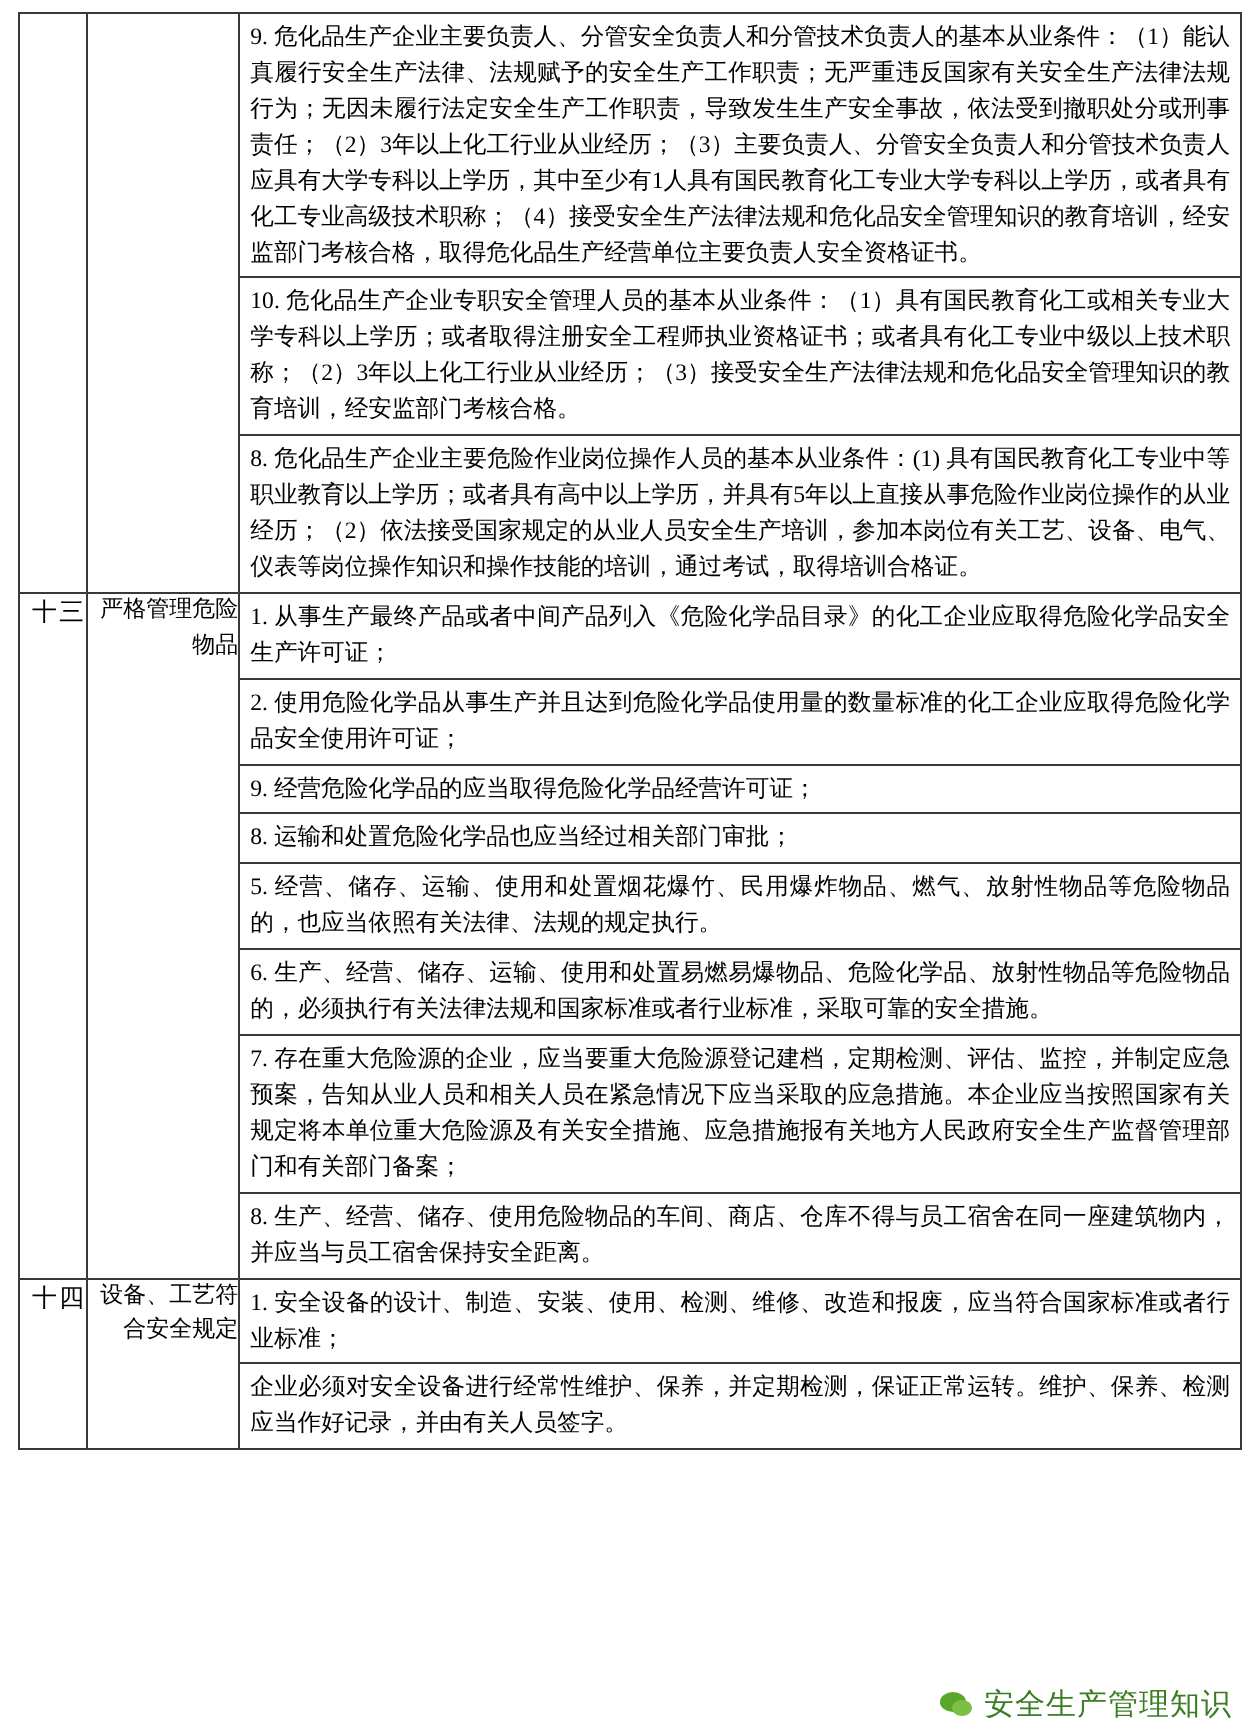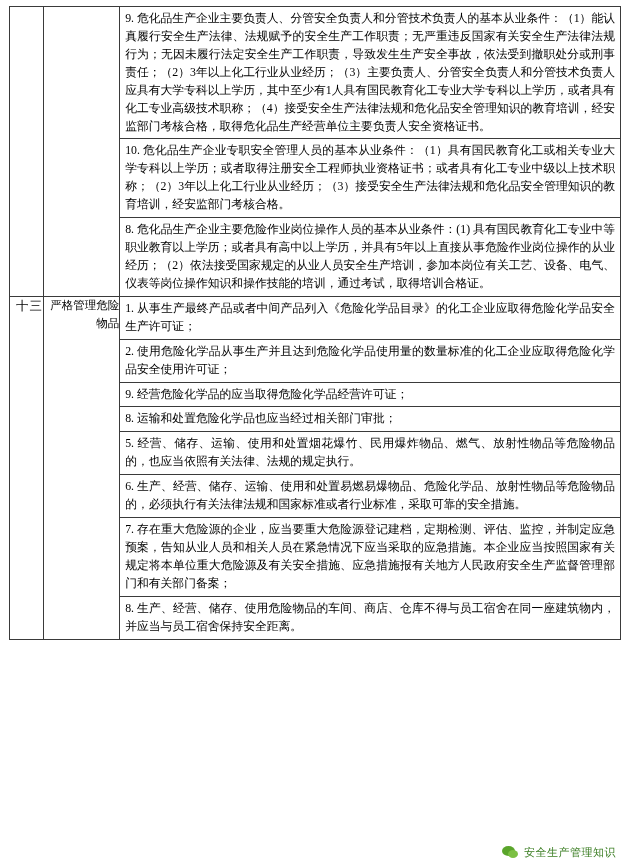--- a/index.html
+++ b/index.html
@@ -94,21 +94,21 @@
     border-radius: 50%;
   }
   .wx-icon .b1 {
     width: 13px; height: 10px; left: 0; top: 1px;
   }
   .wx-icon .b2 {
     width: 10px; height: 8px; left: 6px; top: 5px;
     background: #7cc043;
   }
   .wx-label {
-    font-size: 11px;
+    font-size: 15px;
     color: #3a7d22;
     font-family: "Liberation Sans", sans-serif;
     letter-spacing: 0.5px;
   }
 </style>
 </head>
 <body>
 
 <div class="page">
 
@@ -138,20 +138,28 @@
           <div class="item">2. 使用危险化学品从事生产并且达到危险化学品使用量的数量标准的化工企业应取得危险化学品安全使用许可证；</div>
           <div class="item">9. 经营危险化学品的应当取得危险化学品经营许可证；</div>
           <div class="item">8. 运输和处置危险化学品也应当经过相关部门审批；</div>
           <div class="item">5. 经营、储存、运输、使用和处置烟花爆竹、民用爆炸物品、燃气、放射性物品等危险物品的，也应当依照有关法律、法规的规定执行。</div>
           <div class="item">6. 生产、经营、储存、运输、使用和处置易燃易爆物品、危险化学品、放射性物品等危险物品的，必须执行有关法律法规和国家标准或者行业标准，采取可靠的安全措施。</div>
           <div class="item">7. 存在重大危险源的企业，应当要重大危险源登记建档，定期检测、评估、监控，并制定应急预案，告知从业人员和相关人员在紧急情况下应当采取的应急措施。本企业应当按照国家有关规定将本单位重大危险源及有关安全措施、应急措施报有关地方人民政府安全生产监督管理部门和有关部门备案；</div>
           <div class="item">8. 生产、经营、储存、使用危险物品的车间、商店、仓库不得与员工宿舍在同一座建筑物内，并应当与员工宿舍保持安全距离。</div>
         </td>
       </tr>
 
+      <tr>
+        <td class="numcell">十四</td>
+        <td class="namecell">设备、工艺符合安全规定</td>
+        <td class="bodycell">
+          <div class="item">1. 安全设备的设计、制造、安装、使用、检测、维修、改造和报废，应当符合国家标准或者行业标准；</div>
+          <div class="item">企业必须对安全设备进行经常性维护、保养，并定期检测，保证正常运转。维护、保养、检测应当作好记录，并由有关人员签字。</div>
+        </td>
+      </tr>
 
     </tbody>
   </table>
 
   <div class="footer">
     <div class="wx">
       <span class="wx-icon">
         <span class="b1"></span>
         <span class="b2"></span>
       </span>

